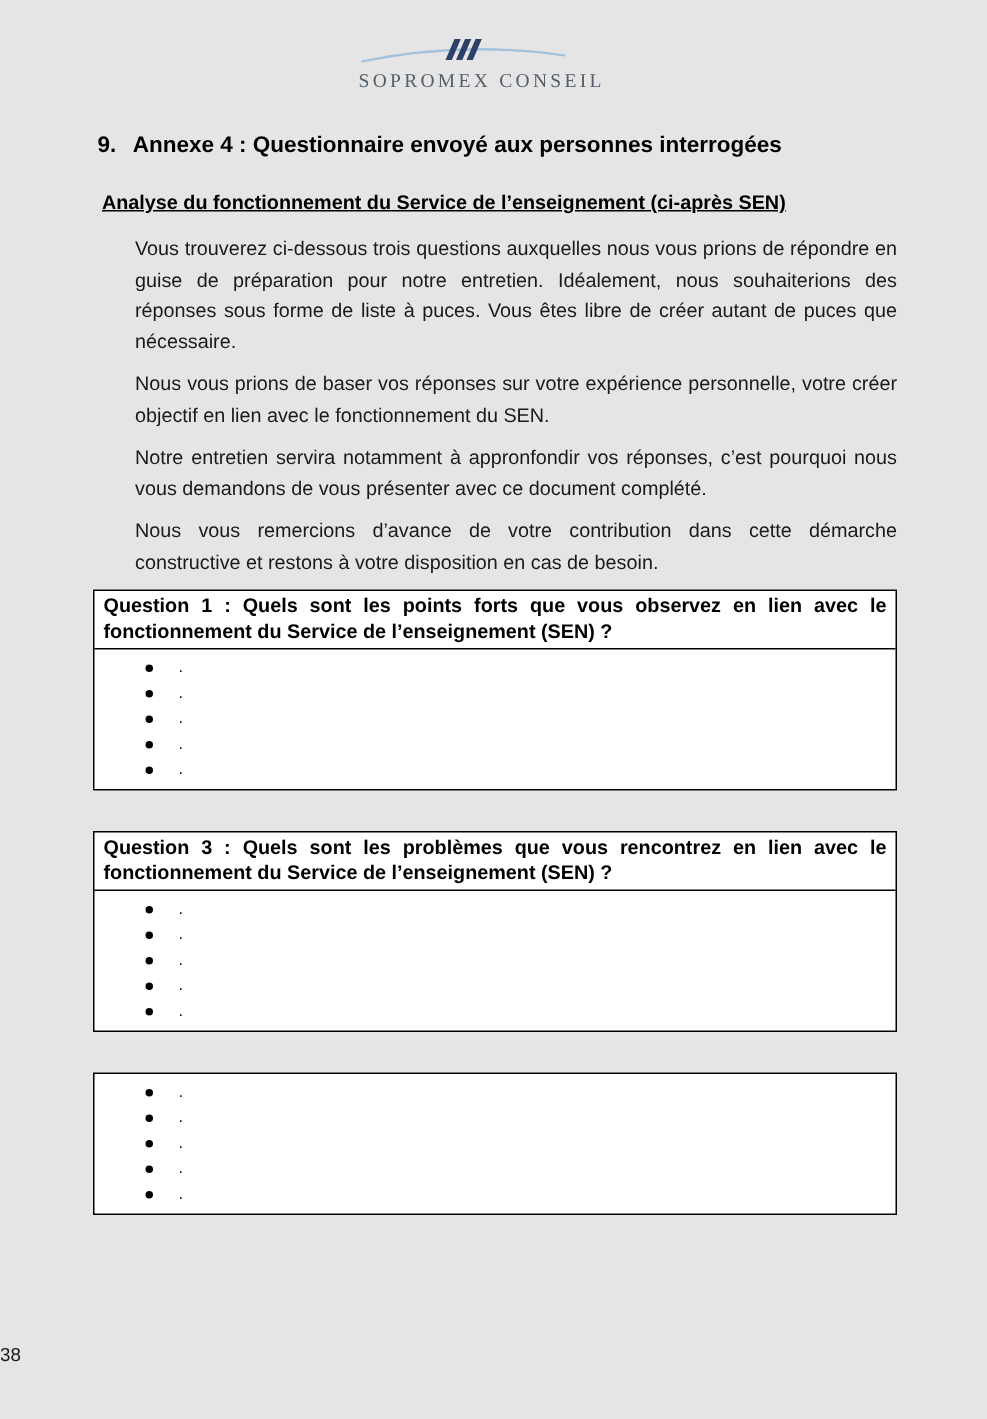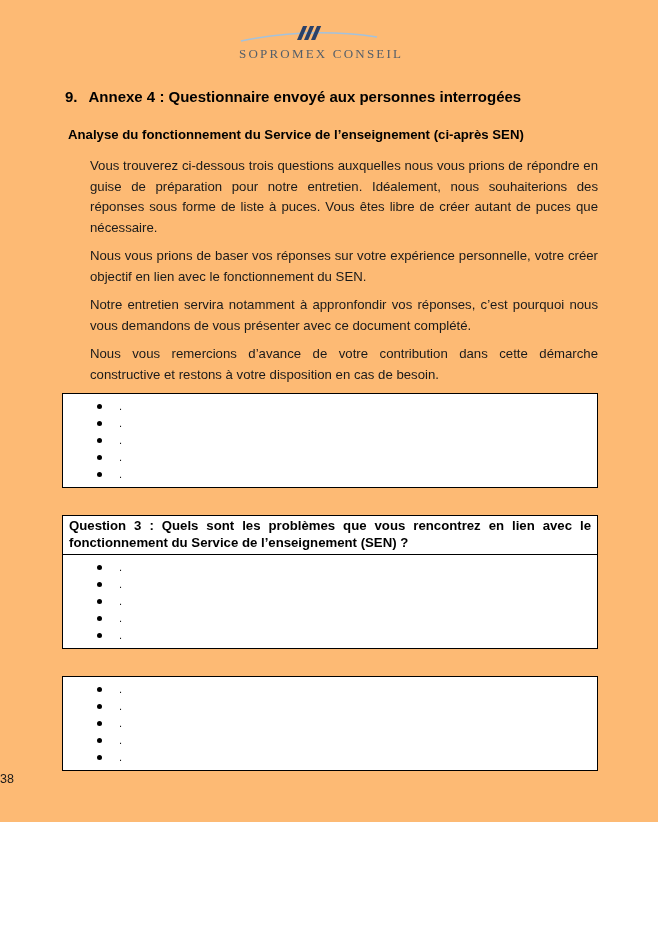--- a/index.html
+++ b/index.html
@@ -1,21 +1,21 @@
 <!DOCTYPE html>
 <html><head>
 <meta charset="utf-8">
 <style>
   * { margin: 0; padding: 0; box-sizing: border-box; }
   html, body { background: #ffffff; }
   .page {
     position: relative;
     width: 658px;
-    height: 822px;
-    background: #fdba74;
+    height: 946px;
+    background: #e5e5e5;
     font-family: "Liberation Sans", sans-serif;
     color: #1a1a1a;
     overflow: hidden;
   }
   
   .logo {
     position: absolute;
     top: 24px;
     left: 239px;
     width: 140px;
@@ -43,20 +43,21 @@
     padding-left: 3px;
     font-size: 15px;
     font-weight: bold;
     color: #000;
   }
   .subtitle {
     margin-top: 22px;
     padding-left: 6px;
     font-size: 13.2px;
     font-weight: bold;
+    text-decoration: underline;
     color: #000;
   }
   .paras { margin-top: 14px; padding-left: 6px; margin-left: 22px; }
   .para {
     font-size: 13.2px;
     line-height: 20.5px;
     text-align: justify;
     margin-bottom: 8px;
     color: #1a1a1a;
   }
@@ -136,20 +137,21 @@
     <div class="subtitle">Analyse du fonctionnement du Service de l’enseignement (ci-après SEN)</div>
 
     <div class="paras">
       <p class="para">Vous trouverez ci-dessous trois questions auxquelles nous vous prions de répondre en guise de préparation pour notre entretien. Idéalement, nous souhaiterions des réponses sous forme de liste à puces. Vous êtes libre de créer autant de puces que nécessaire.</p>
       <p class="para">Nous vous prions de baser vos réponses sur votre expérience personnelle, votre créer objectif en lien avec le fonctionnement du SEN.</p>
       <p class="para">Notre entretien servira notamment à appronfondir vos réponses, c’est pourquoi nous vous demandons de vous présenter avec ce document complété.</p>
       <p class="para">Nous vous remercions d’avance de votre contribution dans cette démarche constructive et restons à votre disposition en cas de besoin.</p>
     </div>
 
     <section class="qbox">
+      <div class="qheader">Question 1 : Quels sont les points forts que vous observez en lien avec le fonctionnement du Service de l’enseignement (SEN) ?</div>
       <ul class="qbullets">
         <li class="qrow">
             <span class="bullet-dot"></span>
             <span class="bullet-text">.</span>
           </li>
         <li class="qrow">
             <span class="bullet-dot"></span>
             <span class="bullet-text">.</span>
           </li>
         <li class="qrow">

